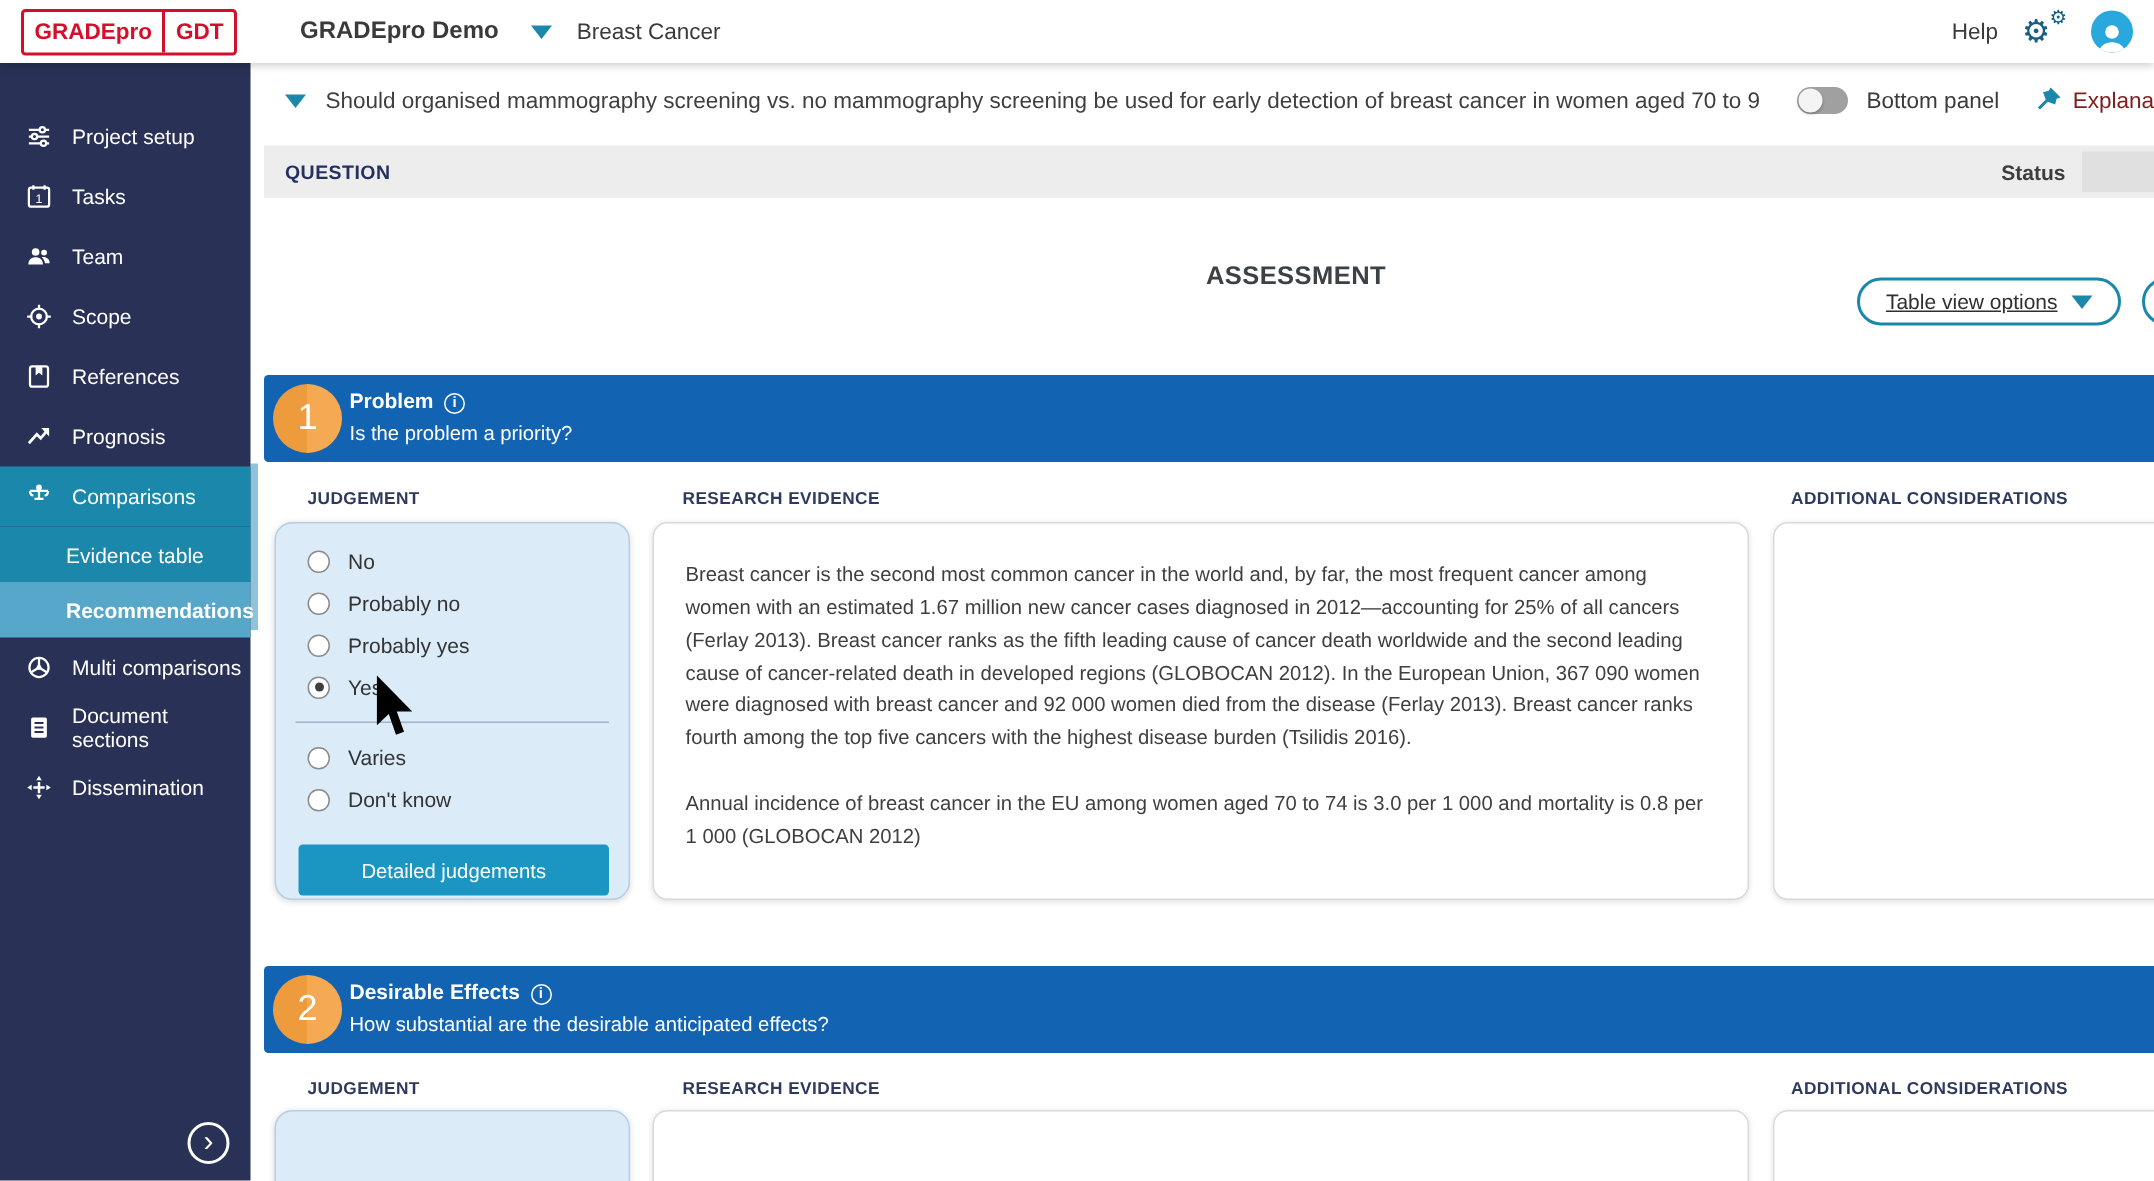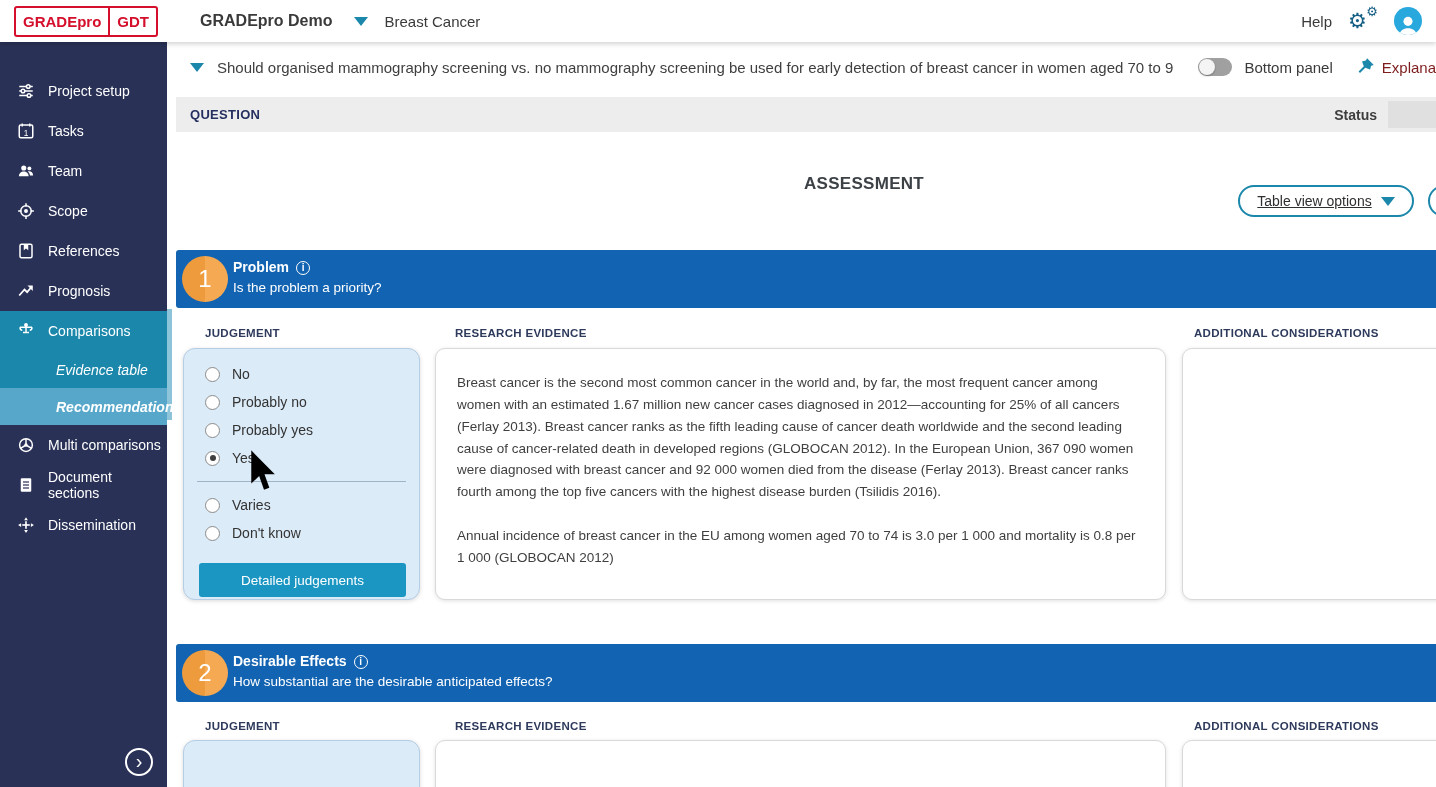--- a/index.html
+++ b/index.html
@@ -26,22 +26,22 @@
   .avatar { width:28px; height:28px; border-radius:50%; background:#29a8dd; display:flex;
     align-items:flex-end; justify-content:center; overflow:hidden; }
 
   
   .sidebar { position:absolute; top:42px; left:0; width:167px; height:745px; background:#293156; z-index:20; }
   .nav { padding-top:29px; }
   .nav-item { height:40px; display:flex; align-items:center; padding-left:17px; gap:13px;
     color:#fff; font-size:14px; cursor:pointer; }
   .nav-item svg { flex:0 0 18px; }
   .nav-item.teal { background:#1b87ab; }
-  .sub-item { height:37px; display:flex; align-items:center; padding-left:56px;
-    color:#fff; font-size:14px; background:#1b87ab; cursor:pointer;font-style:italic; }
+  .sub-item { height:37px; display:flex; align-items:center; padding-left:44px;
+    color:#fff; font-size:14px; background:#1b87ab; cursor:pointer; }
   .sub-item.active { background:#57a7ca; font-weight:bold; }
   .active-strip { position:absolute; left:167px; top:309px; width:5px; height:111px; background:#8ec4da; }
   .expand-btn { position:absolute; right:14px; bottom:11px; width:28px; height:28px; border:2px solid #fff;
     border-radius:50%; color:#fff; display:flex; align-items:center; justify-content:center;
     font-size:20px; line-height:1; padding-bottom:2px; cursor:pointer; }
 
   
   .qrow { position:absolute; left:176px; top:48px; width:1260px; height:38px;
     display:flex; align-items:center; z-index:10; }
   .qrow .caret { margin:0 13px 0 14px; flex:0 0 auto; }

